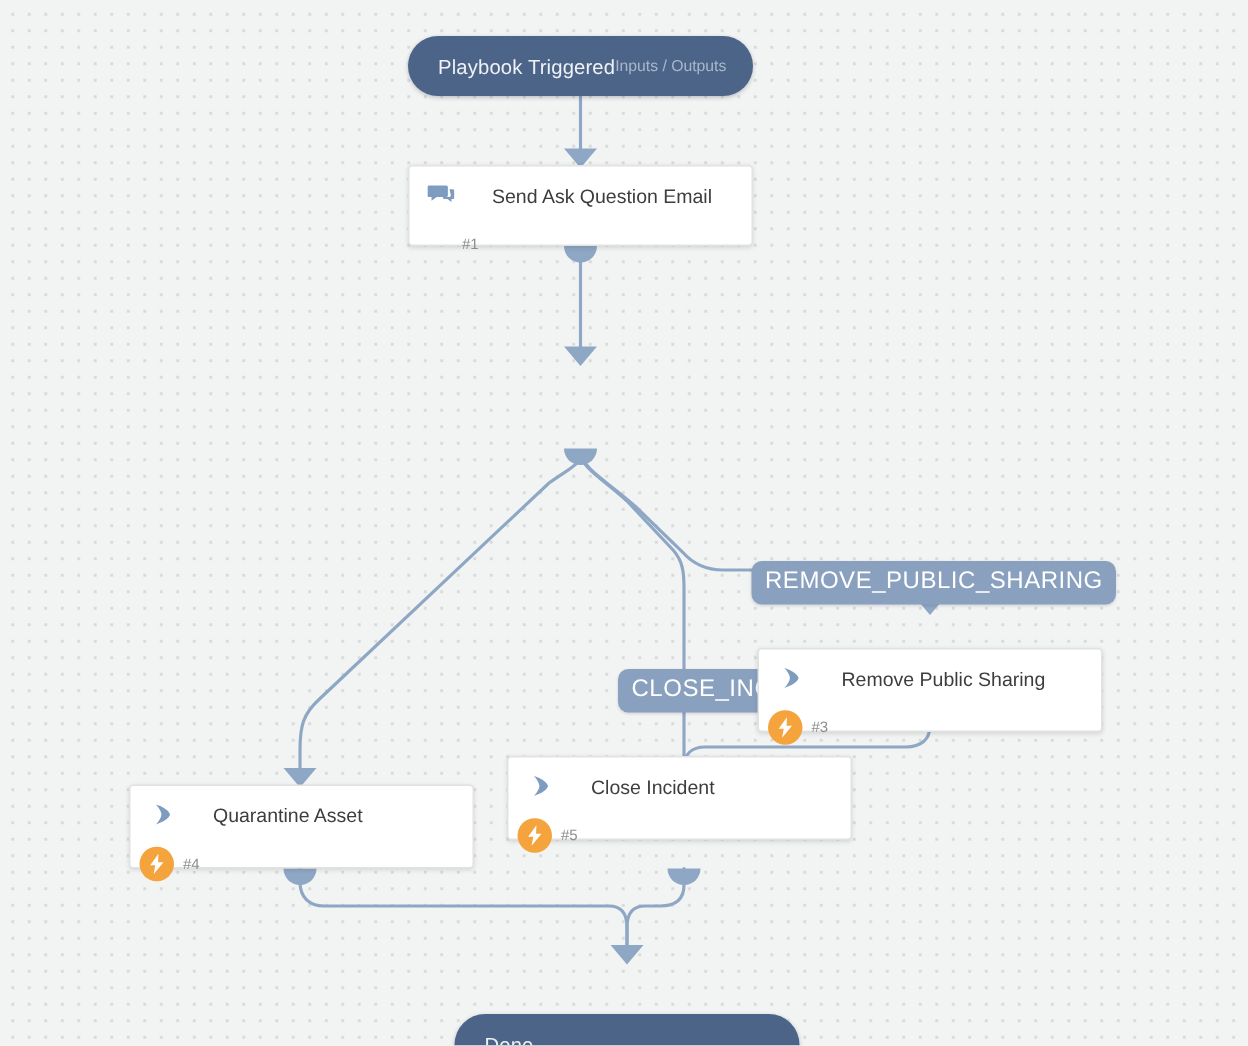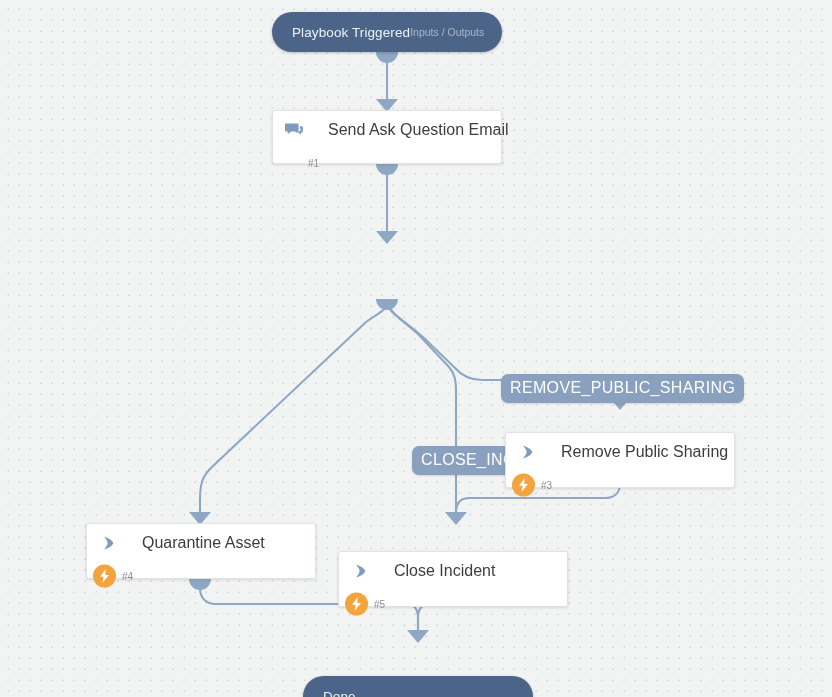--- a/index.html
+++ b/index.html
@@ -66,21 +66,21 @@
     border-radius: 3px;
     box-shadow: 0 1px 3px rgba(60,60,60,0.16);
   }
   .card-top {
     display: flex;
     align-items: center;
     height: 38px;
     padding-left: 11px;
   }
   .card-title {
-    font-size: 16px;
+    font-size: 13px;
     color: #3d3d3d;
     margin-left: 24px;
     white-space: nowrap;
   }
   .card-bottom {
     display: flex;
     align-items: center;
     height: 28px;
     padding-left: 11px;
     position: relative;
@@ -178,21 +178,21 @@
       <use href="#arrow-head" x="456" y="523"></use>
       <use href="#arrow-head" x="418" y="641"></use>
     </g>
   </svg>
 
 
   <div class="edge-label" style="left:412px; top:446px;">CLOSE_INCIDENT</div>
 
   <div class="edge-label" style="left:501px; top:374px;">REMOVE_PUBLIC_SHARING</div>
 
-  <div class="node pill" style="left:272px; top:12px; width:230px; height:40px;">
+  <div class="node pill" style="left:272px; top:24px; width:230px; height:40px;">
     <span class="pill-title">Playbook Triggered</span>
     <span class="pill-sub">Inputs / Outputs</span>
   </div>
 
   <div class="node card" style="left:272px; top:110px; width:230px; height:54px;">
     <div class="card-top">
       <span class="icon-slot">
         <svg width="18" height="16" viewBox="0 0 18 16" aria-hidden="true">
           <path d="M1 1.6 h11.5 a1.1 1.1 0 0 1 1.1 1.1 v5.6 a1.1 1.1 0 0 1 -1.1 1.1 h-6.4 l-3.4 2.5 v-2.5 h-1.7 a1.1 1.1 0 0 1 -1.1 -1.1 v-5.6 a1.1 1.1 0 0 1 1.1 -1.1 z" fill="#7e9cc0"></path>
           <path d="M14.6 4.2 h2.3 a1 1 0 0 1 1 1 v4.4 a1 1 0 0 1 -1 1 h-0.9 v2.1 l-2.7 -2.1 h-2.0 a1 1 0 0 1 -1 -1 v-0.3 h4.2 a1.1 1.1 0 0 0 1.1 -1.1 z" fill="#7e9cc0"></path>
@@ -237,21 +237,21 @@
     <div class="card-bottom">
       <span class="bolt-badge">
         <svg width="13" height="15" viewBox="0 0 13 15" aria-hidden="true">
           <path d="M7.6 0.6 L2.1 8.3 h3.4 l-1.1 6.1 L11 6.4 h-3.6 z" fill="#ffffff"></path>
         </svg>
       </span>
       <span class="card-index">#4</span>
     </div>
   </div>
 
-  <div class="node card" style="left:338px; top:551px; width:230px; height:56px;">
+  <div class="node card" style="left:338px; top:504px; width:230px; height:56px;">
     <div class="card-top">
       <span class="icon-slot">
         <svg width="16" height="16" viewBox="0 0 16 16" aria-hidden="true">
           <path d="M4 1.4 C9.2 3.2, 12.4 5.2, 13.4 8 C12.4 10.8, 9.2 12.8, 4 14.6 C6.4 11.8, 7.6 9.6, 7.6 8 C7.6 6.4, 6.4 4.2, 4 1.4 Z" fill="#7e9cc0"></path>
         </svg>
       </span>
       <span class="card-title">Close Incident</span>
     </div>
     <div class="card-bottom">
       <span class="bolt-badge">

